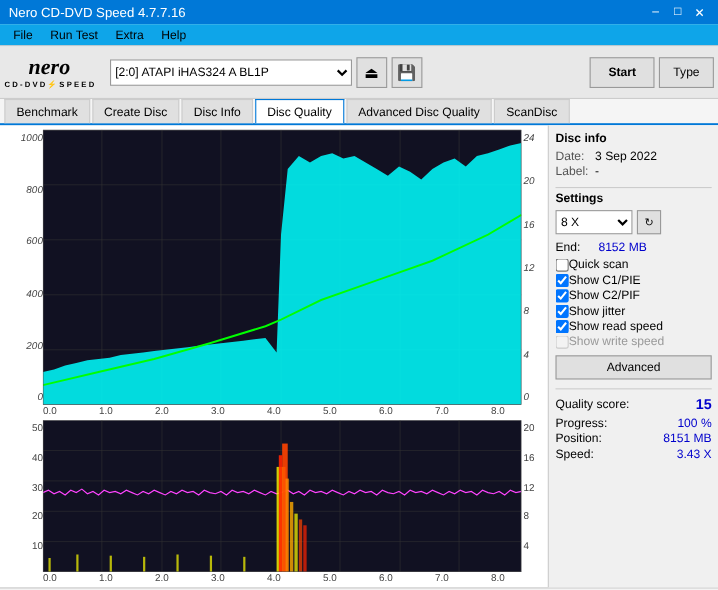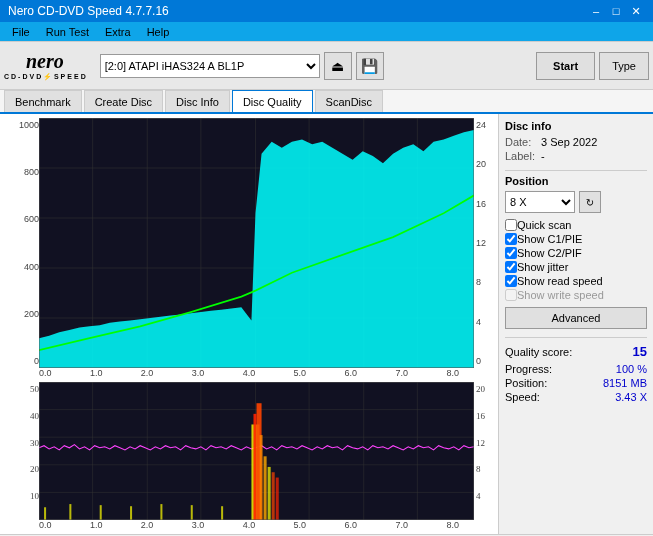--- a/index.html
+++ b/index.html
@@ -112,29 +112,30 @@
   <div style="flex:1"></div>
   <button class="start-btn">Start</button>
   <button class="exit-btn">Type</button>
 </div>
 
 <div class="tabs">
   <div class="tab">Benchmark</div>
   <div class="tab">Create Disc</div>
   <div class="tab">Disc Info</div>
   <div class="tab active">Disc Quality</div>
+  <div class="tab">Advanced Disc Quality</div>
   <div class="tab">ScanDisc</div>
 </div>
 
 <div class="main">
 
   <div class="chart-area">
 
     <div style="display:flex; flex-direction:column; flex:1; min-height:0;">
-      <div class="chart-wrapper" style="flex:1; min-height:0;">
+      <div class="chart-wrapper" style="flex:1; min-height:0;font-style:italic;">
         <div class="y-axis-left">
           <span>1000</span>
             <span>800</span>
             <span>600</span>
             <span>400</span>
             <span>200</span>
             <span>0</span>
         </div>
         <div class="chart-svg-container">
           <svg viewBox="0 0 430 210" preserveAspectRatio="none" style="display:block;width:100%;height:100%;">
@@ -187,21 +188,21 @@
           <span>3.0</span>
           <span>4.0</span>
           <span>5.0</span>
           <span>6.0</span>
           <span>7.0</span>
           <span>8.0</span>
       </div>
     </div>
 
     <div style="display:flex; flex-direction:column; height:148px; margin-top:4px;">
-      <div class="chart-wrapper" style="flex:1;font-family:Liberation Serif, serif;">
+      <div class="chart-wrapper" style="flex:1;">
         <div class="y-axis-left" style="font-size:9px;color:#444;">
           <span>50</span>
             <span>40</span>
             <span>30</span>
             <span>20</span>
             <span>10</span>
             <span></span>
         </div>
         <div class="chart-svg-container">
           <svg viewBox="0 0 430 130" preserveAspectRatio="none" style="display:block;width:100%;height:100%;">
@@ -279,27 +280,31 @@
       </div>
       <div class="info-row">
         <span class="info-label">Label:</span>
         <span class="info-value black">-</span>
       </div>
     </div>
 
     <hr style="border:none;border-top:1px solid #ccc;margin:4px 0;">
 
     <div class="settings-section">
-      <div class="section-title">Position</div>
+      <div class="section-title">Settings</div>
       <div class="speed-row">
         <select class="speed-select">
           <option>8 X</option>
         </select>
         <button style="width:22px;height:22px;font-size:10px;border:1px solid #999;background:#e0e0e0;cursor:pointer;">↻</button>
       </div>
+      <div class="range-row">
+        <span class="range-label">End:</span>
+        <span class="range-value">8152 MB</span>
+      </div>
       
       <div style="margin-top:4px;">
         <div class="checkbox-row">
           <input type="checkbox" style="">
           <span>Quick scan</span>
         </div>
         <div class="checkbox-row">
           <input type="checkbox" checked="" style="">
           <span>Show C1/PIE</span>
         </div>

